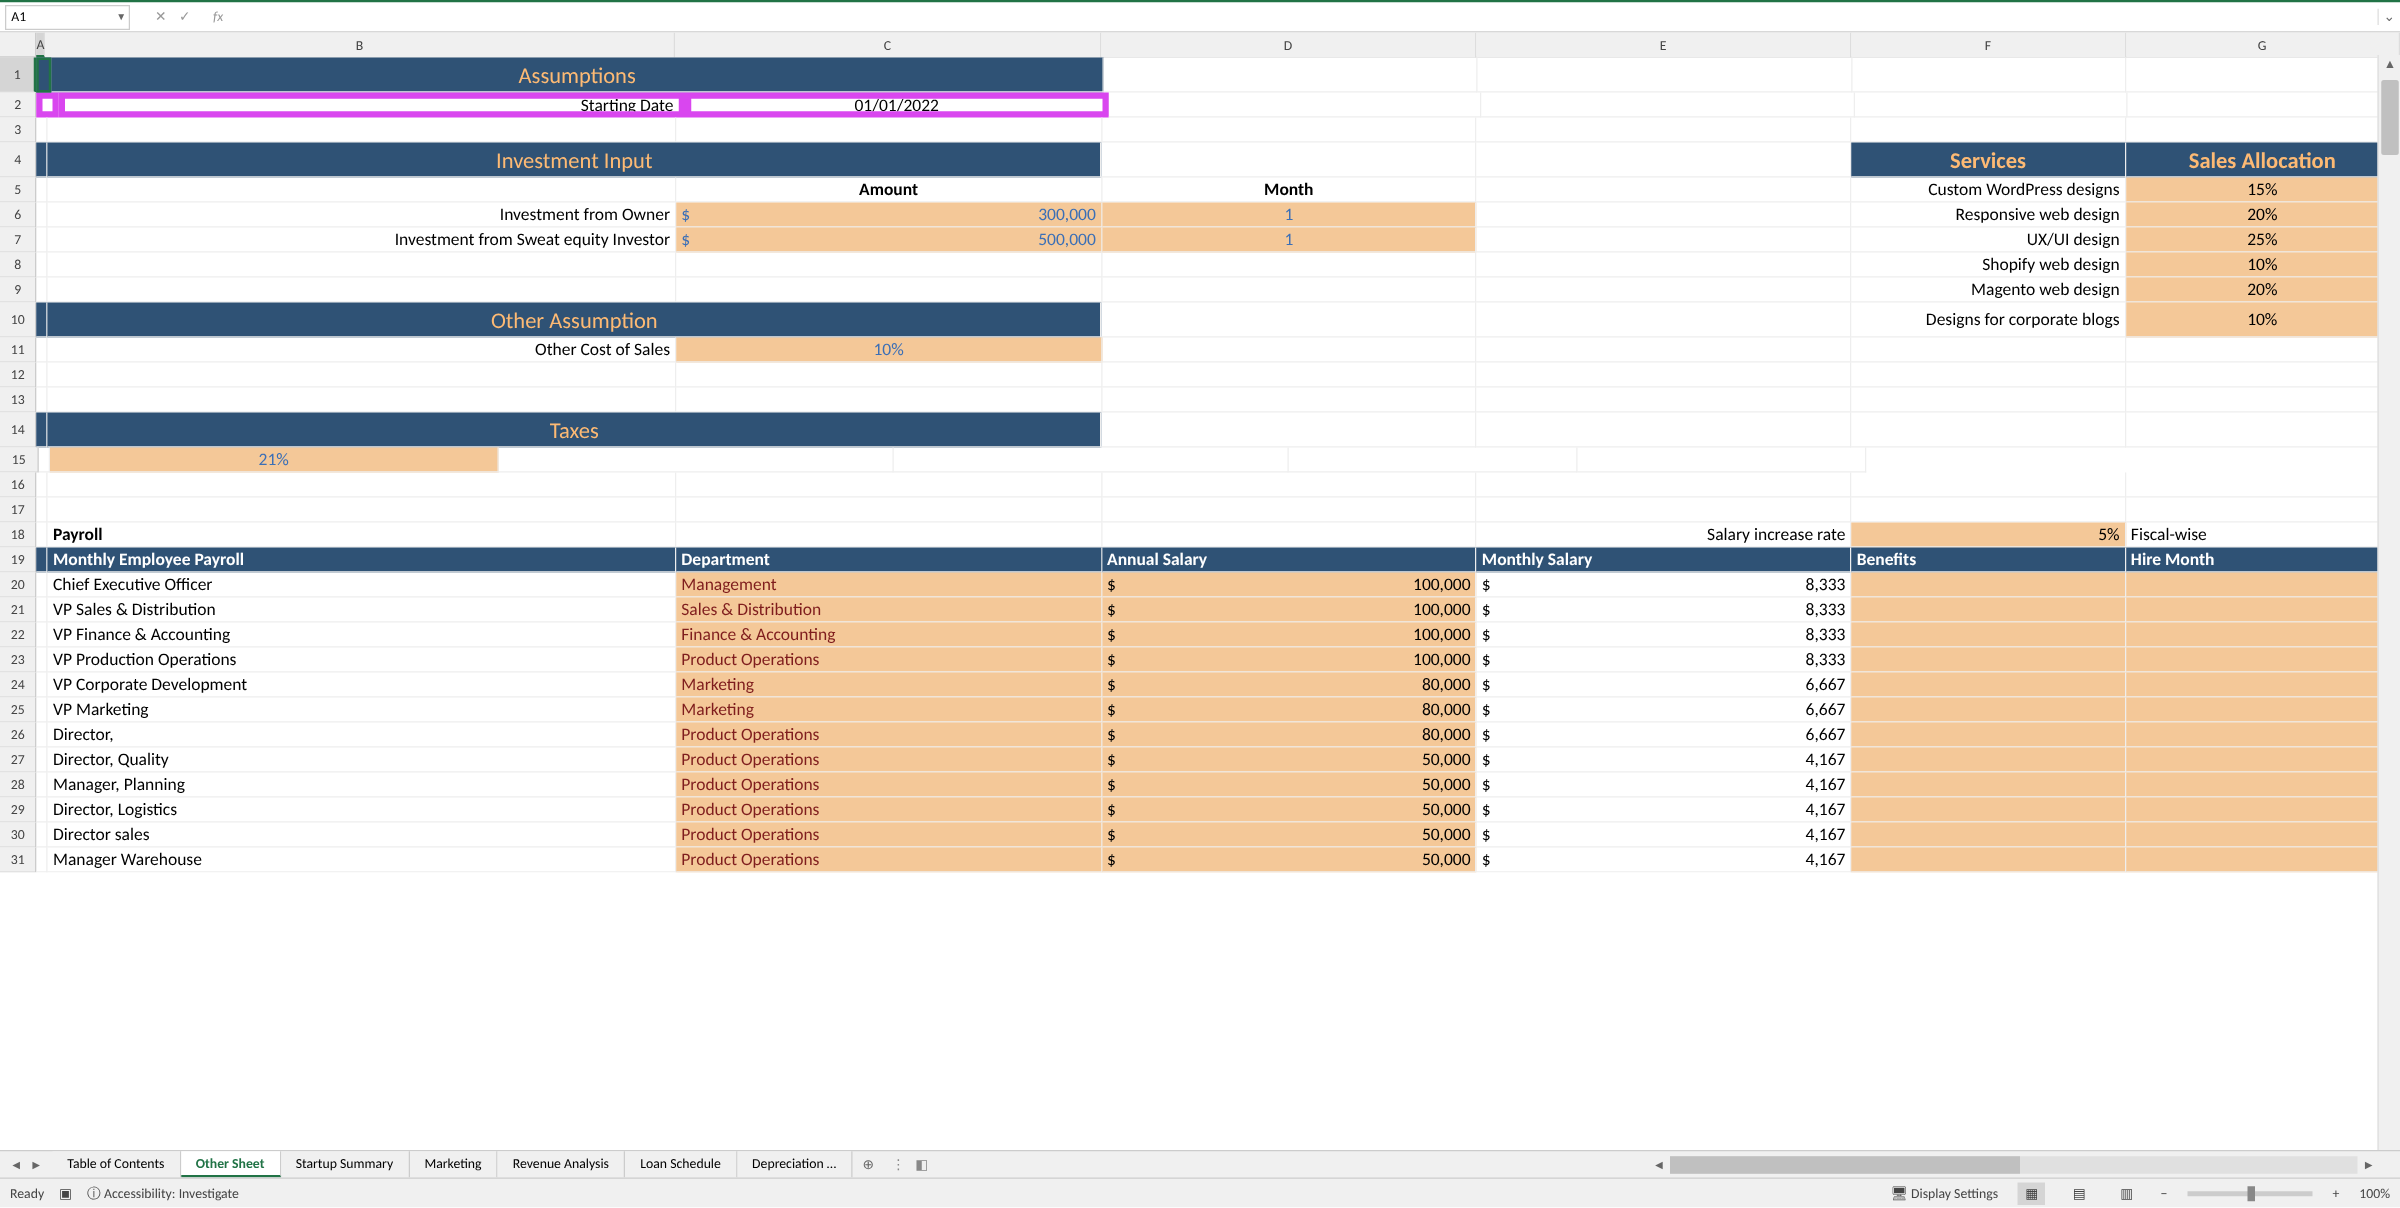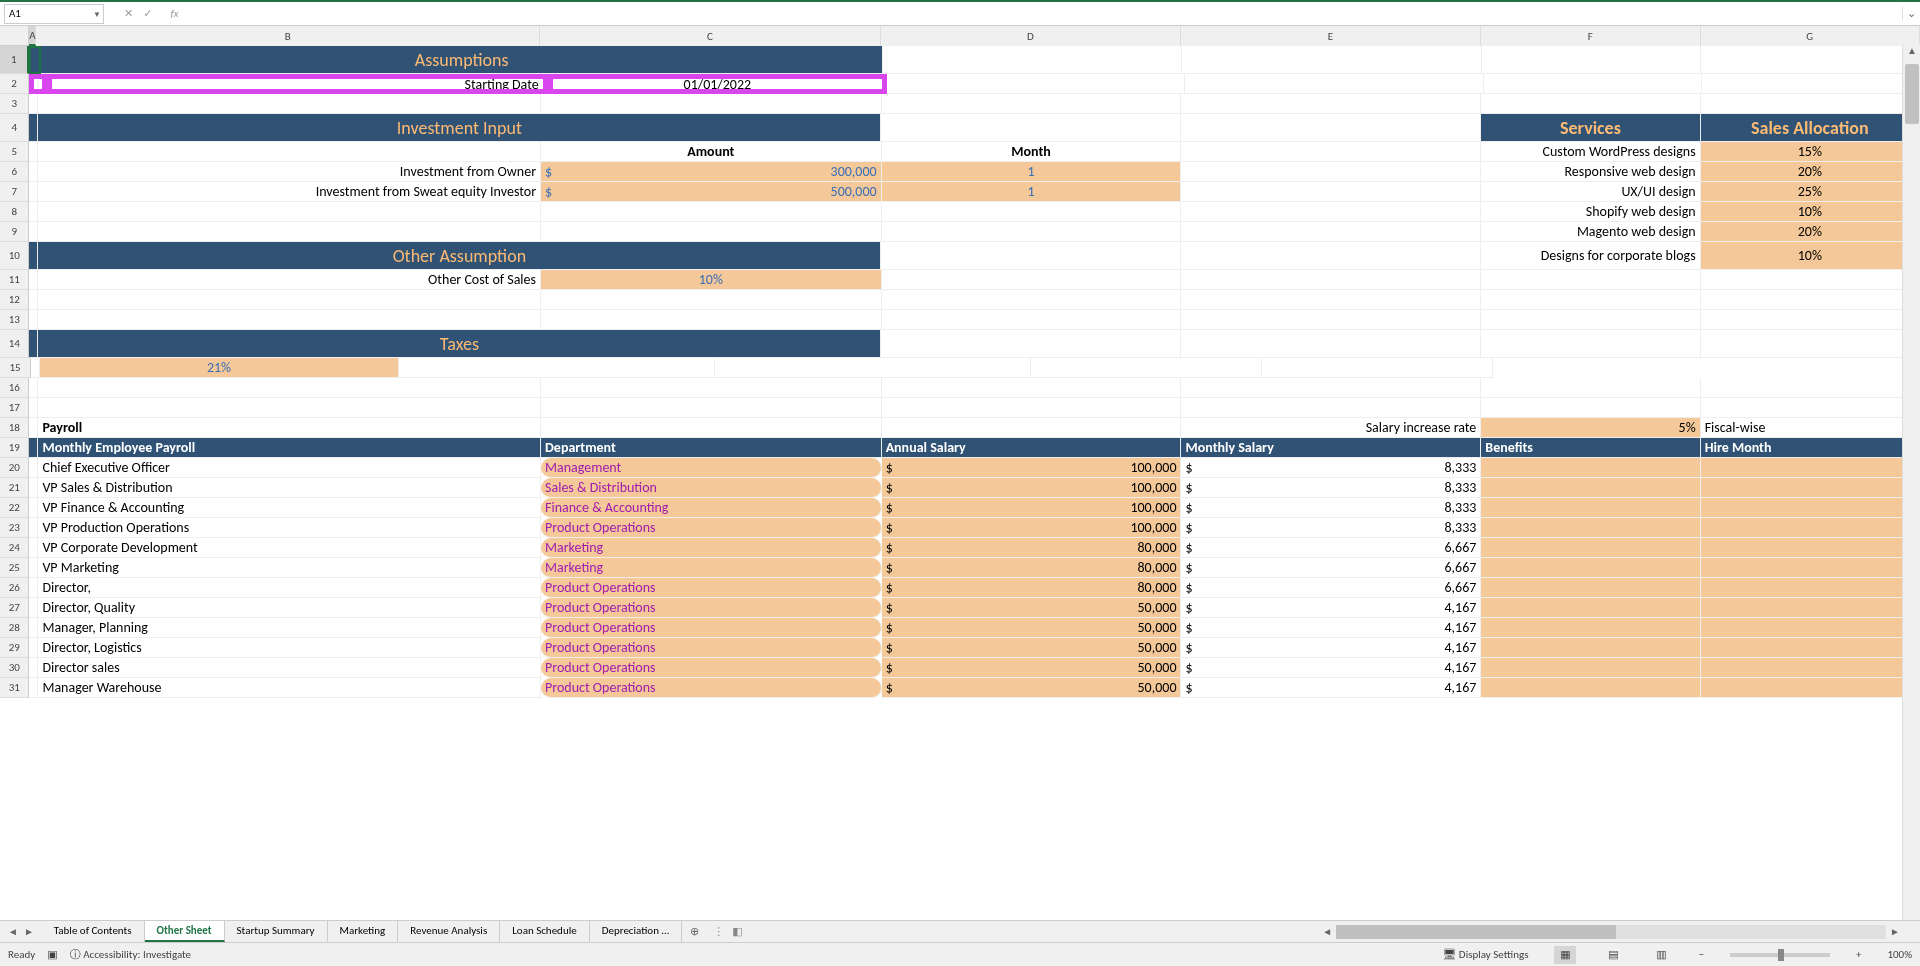--- a/index.html
+++ b/index.html
@@ -31,21 +31,21 @@
 .wC { width: 359px; }
 .wD { width: 316px; }
 .wE { width: 316px; }
 .wF { width: 231px; }
 .wG { width: 231px; }
 
 .dark-header { background: #2F5275; color: #fdba74; font-size: 18px; font-weight: 400; justify-content: center; }
 .dark-header-row { background: #2F5275; color: #fff; font-weight: bold; }
 .peach { background: #f4c898; }
 .blue-txt { color: #3b6fb6; }
-.orange-txt { color: #a21caf; border-radius: 10px; }
+.orange-txt { color: #7f1d1d; }
 .bold { font-weight: bold; }
 .right { justify-content: flex-end; }
 .center { justify-content: center; }
 .border-box { border: 5px solid #d946ef; }
 .sel-cell { border: 2px solid #217346 !important; position: relative; }
 
 .sheet-grid { overflow: hidden; }
 .vscroll { position: absolute; right: 0; top: 44px; bottom: 30px; width: 18px; background: #f0f0f0; border-left: 1px solid #ddd; }
 .vscroll-thumb { width: 14px; height: 60px; background: #c0c0c0; margin: 2px auto; border-radius: 2px; }
 .vscroll-arrow { width: 18px; height: 18px; text-align: center; font-size: 10px; color: #666; }
@@ -56,21 +56,21 @@
 .tabs { display: flex; }
 .tab { padding: 3px 12px; border-right: 1px solid #ccc; font-size: 11px; background: #f0f0f0; cursor: pointer; }
 .tab.active { background: #fff; border-bottom: 2px solid #217346; color: #217346; font-weight: bold; }
 .tab-add { padding: 2px 8px; color: #666; }
 .hscroll-area { flex: 1; display: flex; align-items: center; justify-content: flex-end; padding-right: 20px; }
 .hscroll { width: 550px; height: 14px; background: #e0e0e0; position: relative; }
 .hscroll-thumb { position: absolute; left: 0; width: 280px; height: 14px; background: #c0c0c0; }
 
 .status-bar { position: absolute; bottom: 0; left: 0; right: 0; height: 24px; background: #f0f0f0; border-top: 1px solid #ccc; display: flex; align-items: center; padding: 0 8px; font-size: 11px; color: #444; }
 .status-left { display: flex; gap: 12px; align-items: center; }
-.status-right { margin-left: auto; display: flex; gap: 26px; align-items: center; }
+.status-right { margin-left: auto; display: flex; gap: 16px; align-items: center; }
 .zoom-slider { width: 100px; height: 4px; background: #ccc; position: relative; }
 .zoom-thumb { position: absolute; left: 48px; top: -4px; width: 6px; height: 12px; background: #888; }
 .view-btn { width: 22px; height: 18px; display: flex; align-items: center; justify-content: center; border: 1px solid transparent; }
 .view-btn.active { background: #d5d5d5; }
 .top-border { border-top: 2px solid #217346; }
 </style>
 </head>
 <body>
 
 <div class="top-border"></div>

